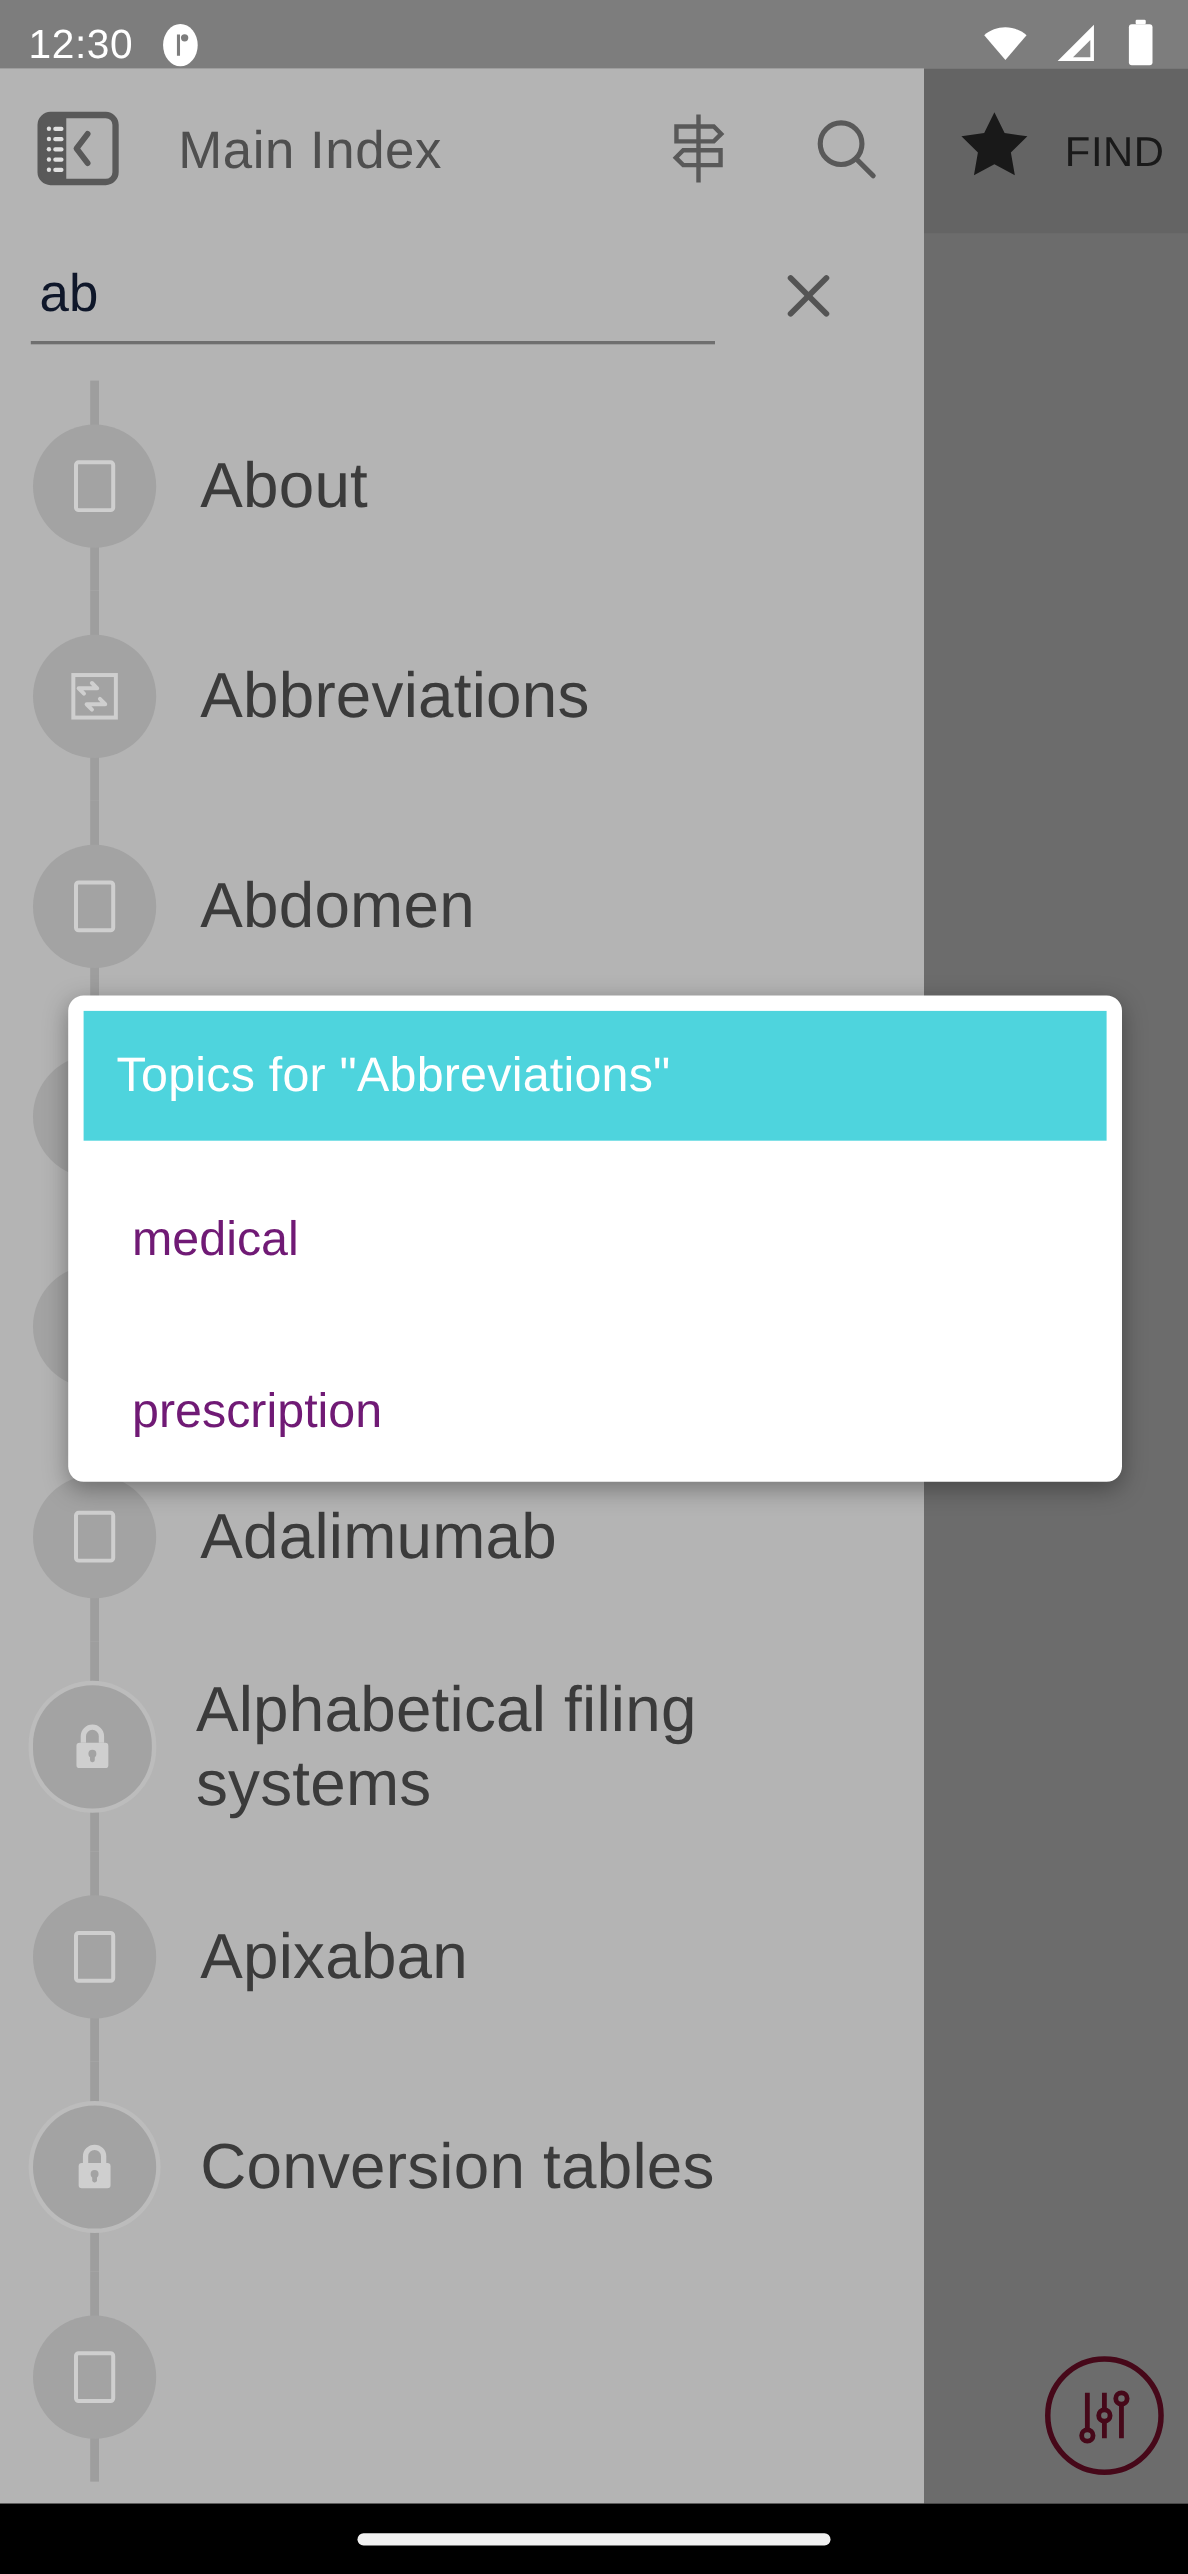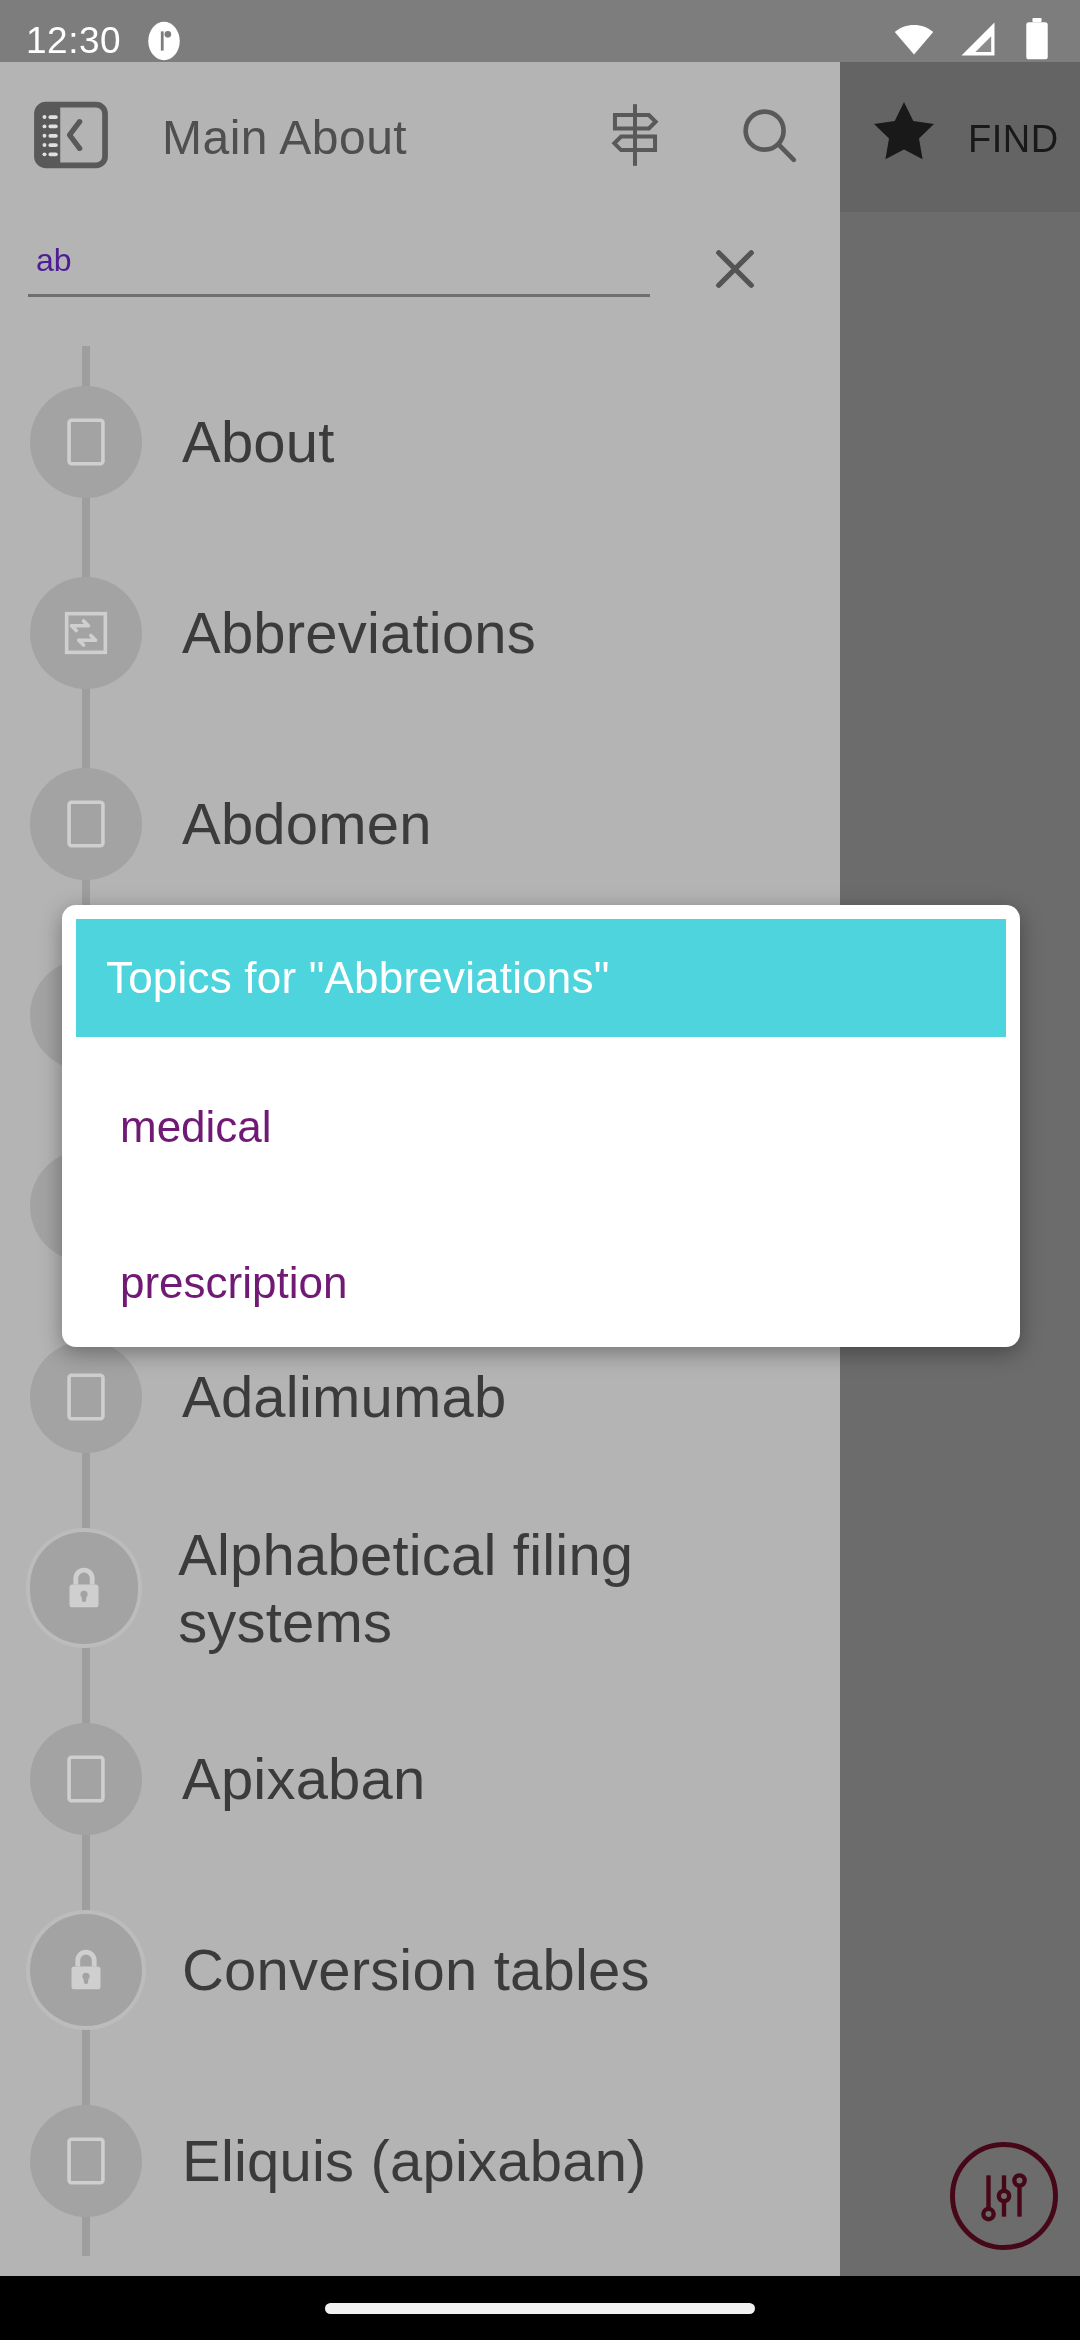--- a/index.html
+++ b/index.html
@@ -65,21 +65,21 @@
   #signpost-btn { margin-left:auto; }
   #search-btn { margin-left:62px; margin-right:8px; }
 
   
   #search-row {
     position:relative; width:840px; height:122px;
     display:flex; align-items:flex-start; padding:18px 28px 0 28px;
   }
   #search-field-wrap { position:relative; width:622px; }
   #search-text {
-    color:#4c1d95; font-size:32px; line-height:1; padding:14px 4px 18px 8px;
+    color:#0f172a; font-size:48px; line-height:1; padding:14px 4px 18px 8px;
   }
   #search-underline { height:3px; background:#6f6f6f; width:622px; }
   #clear-btn {
     position:absolute; left:700px; top:22px;
     width:70px; height:70px; display:flex; align-items:center; justify-content:center;
   }
 
   
   #drawer-list { position:relative; width:840px; padding-top:12px; }
   .list-item {
@@ -191,21 +191,21 @@
             <circle cx="4.6" cy="12.2" r="0.55"></circle>
               <rect x="5.7" y="11.7" width="2.6" height="1.05" rx="0.5"></rect>
             <circle cx="4.6" cy="14.8" r="0.55"></circle>
               <rect x="5.7" y="14.3" width="2.6" height="1.05" rx="0.5"></rect>
             <circle cx="4.6" cy="17.4" r="0.55"></circle>
               <rect x="5.7" y="16.9" width="2.6" height="1.05" rx="0.5"></rect>
           </g>
           <path d="M14.4 8.3L11.6 12l2.8 3.7" fill="none" stroke="#595959" stroke-width="1.5" stroke-linecap="round" stroke-linejoin="round"></path>
         </svg>
       </div>
-      <div id="drawer-title">Main About</div>
+      <div id="drawer-title">Main Index</div>
       <div id="signpost-btn">
         <svg width="74" height="74" viewBox="0 0 24 24" fill="none" stroke="#595959" stroke-width="1.3">
           <line x1="12" y1="2" x2="12" y2="22"></line>
           <path d="M5.5 5.5h11l2.2 2.2-2.2 2.2h-11z"></path>
           <path d="M18.5 12.5h-11L5.3 14.7l2.2 2.2h11z"></path>
         </svg>
       </div>
       <div id="search-btn">
         <svg width="70" height="70" viewBox="0 0 24 24" fill="none" stroke="#595959" stroke-width="1.6" stroke-linecap="round">
           <circle cx="10.5" cy="10.5" r="6.5"></circle>
@@ -317,21 +317,20 @@
           </div>
           <div class="item-label">Conversion tables</div>
         </div>
         <div class="list-item">
           <div class="rail"></div>
           <div class="node">
             <svg width="58" height="58" viewBox="0 0 24 24">
               <rect x="5" y="3" width="14" height="18" rx="1" fill="none" stroke="#cfcfcf" stroke-width="1.5"></rect>
             </svg>
           </div>
-          <div class="item-label">Eliquis (apixaban)</div>
         </div>
       </div>
   </div>
 
   <div id="dialog-wrap">
     <div id="dialog-header">
       <div id="dialog-title">Topics for "Abbreviations"</div>
     </div>
     <div id="dialog-list">
         <div class="dialog-item">medical</div>

